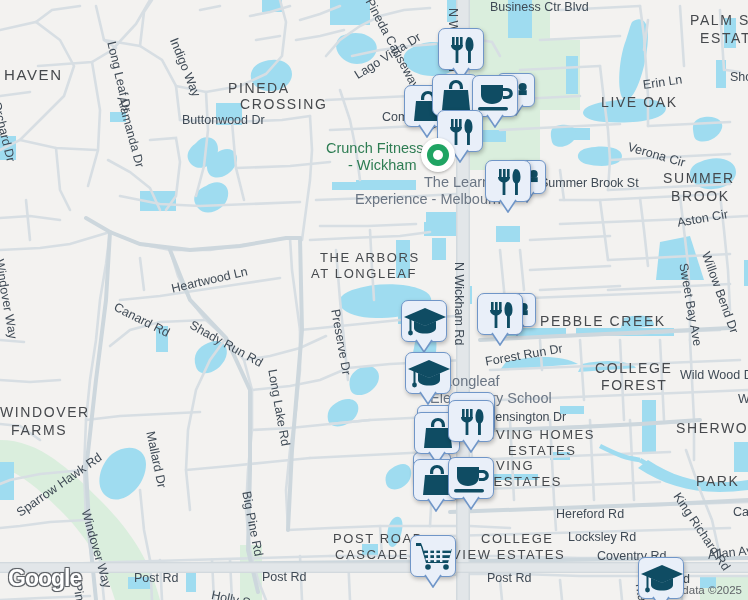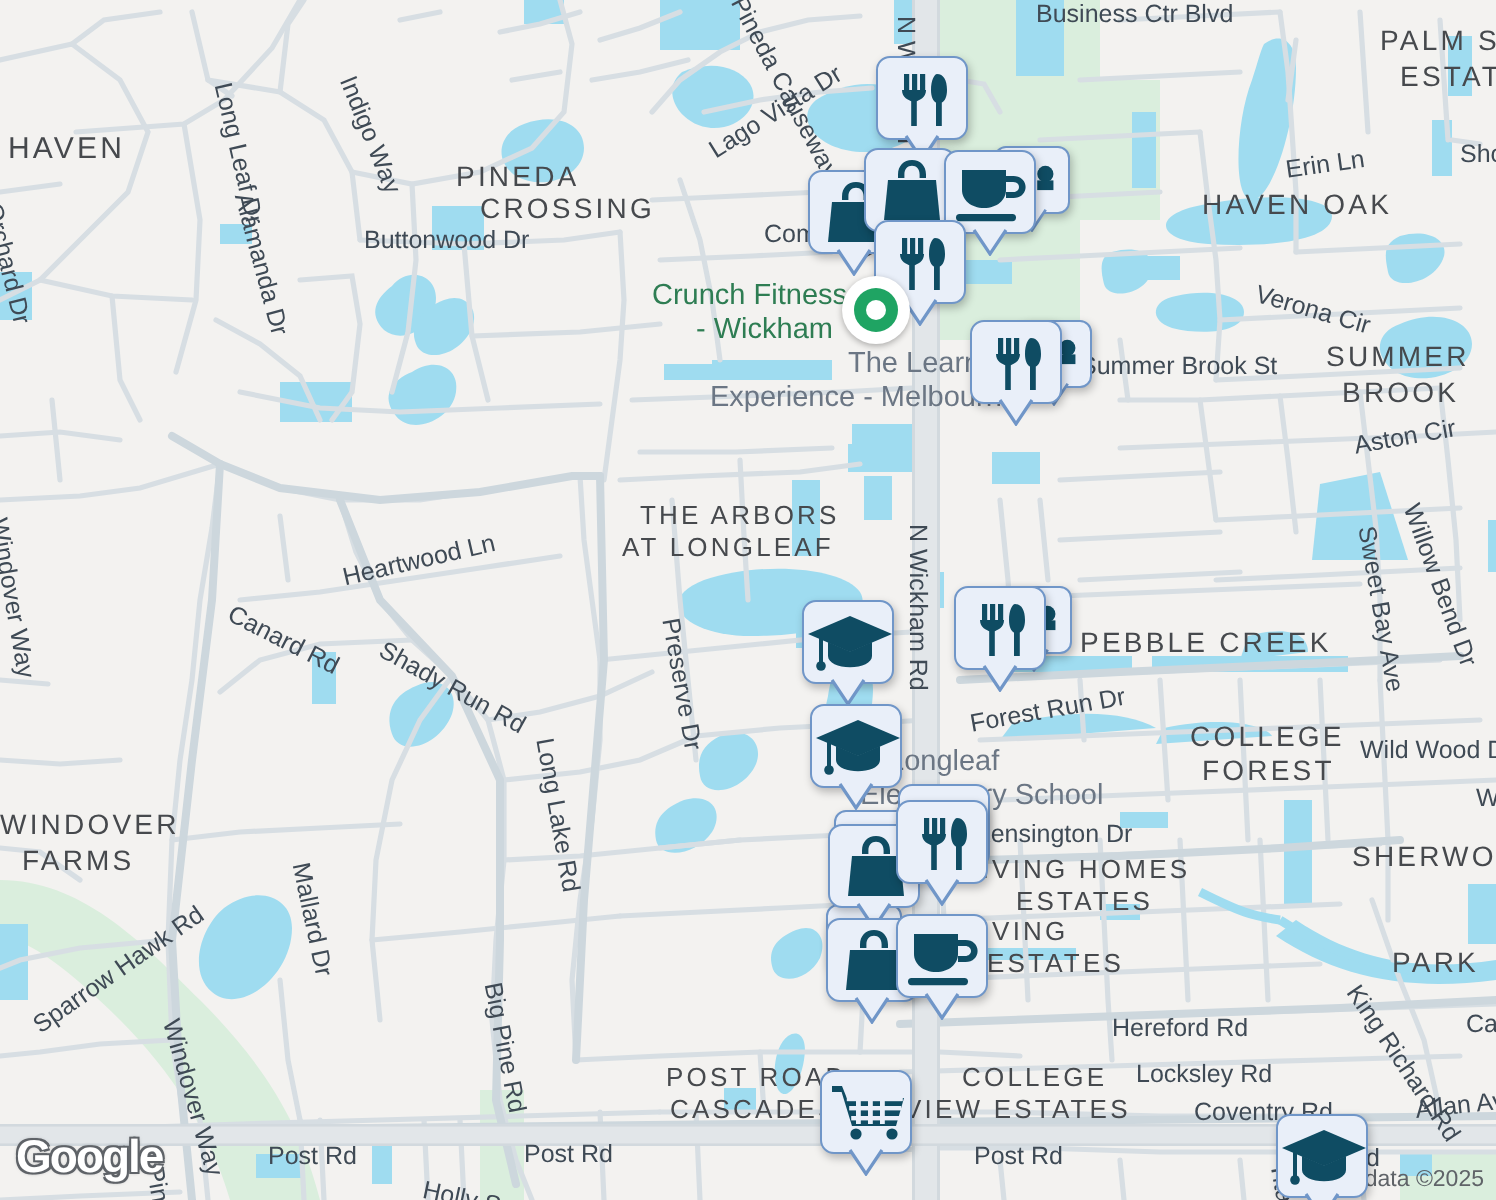--- a/index.html
+++ b/index.html
@@ -303,21 +303,21 @@
       <rect x="0" y="571.7" width="748" height="1.3" fill="#d2d9de"></rect>
     </g>
   </svg>
 
   <div id="labels">
       <div class="lbl hood" style="left: 4px; top: 66px; font-size: 15px;">HAVEN</div>
       <div class="lbl hood" style="left: 228px; top: 80px; font-size: 14px;">PINEDA</div>
       <div class="lbl hood" style="left: 216px; top: 96px; font-size: 14px; margin-left: 24px;">CROSSING</div>
       <div class="lbl hood" style="left: 690px; top: 12px; font-size: 14px;">PALM SHORES</div>
       <div class="lbl hood" style="left: 700px; top: 30px; font-size: 14px;">ESTATES</div>
-      <div class="lbl hood" style="left: 601px; top: 94px; font-size: 14px;">HAVEN OAK</div>
+      <div class="lbl hood" style="left: 601px; top: 94px; font-size: 14px;">LIVE OAK</div>
       <div class="lbl hood" style="left: 663px; top: 170px; font-size: 14px;">SUMMER</div>
       <div class="lbl hood" style="left: 671px; top: 188px; font-size: 14px;">BROOK</div>
       <div class="lbl hood" style="left: 320px; top: 250px; font-size: 13px;">THE ARBORS</div>
       <div class="lbl hood" style="left: 311px; top: 266px; font-size: 13px;">AT LONGLEAF</div>
       <div class="lbl hood" style="left: 540px; top: 313px; font-size: 14px;">PEBBLE CREEK</div>
       <div class="lbl hood" style="left: 595px; top: 360px; font-size: 14px;">COLLEGE</div>
       <div class="lbl hood" style="left: 601px; top: 377px; font-size: 14px;">FOREST</div>
       <div class="lbl hood" style="left: 676px; top: 420px; font-size: 14px;">SHERWOOD</div>
       <div class="lbl hood" style="left: 696px; top: 437px; font-size: 14px; margin-top: 36px;">PARK</div>
       <div class="lbl hood" style="left: 0px; top: 404px; font-size: 14px;">WINDOVER</div>
@@ -330,21 +330,21 @@
       <div class="lbl hood" style="left: 335px; top: 547px; font-size: 13px;">CASCADES</div>
       <div class="lbl hood" style="left: 481px; top: 531px; font-size: 13px;">COLLEGE</div>
       <div class="lbl hood" style="left: 452px; top: 547px; font-size: 13px;">VIEW ESTATES</div>
       <div class="lbl road" style="left: 118px; top: 40px; transform-origin: 0px 0px; transform: rotate(77deg);">Long Leaf Dr</div>
       <div class="lbl road" style="left: 180px; top: 36px; transform-origin: 0px 0px; transform: rotate(68deg);">Indigo Way</div>
       <div class="lbl road" style="left: 3px; top: 100px; transform-origin: 0px 0px; transform: rotate(76deg);">Orchard Dr</div>
       <div class="lbl road" style="left: 128px; top: 95px; transform-origin: 0px 0px; transform: rotate(75deg);">Alamanda Dr</div>
       <div class="lbl road" style="left: 182px; top: 113px; transform-origin: 0px 0px; transform: rotate(0deg);">Buttonwood Dr</div>
       <div class="lbl road" style="left: 375px; top: -4px; transform-origin: 0px 0px; transform: rotate(62deg);">Pineda Causeway Ring Dr</div>
       <div class="lbl road" style="left: 352px; top: 70px; transform-origin: 0px 0px; transform: rotate(-32deg);">Lago Vista Dr</div>
-      <div class="lbl road" style="left: 490px; top: 0px; transform-origin: 0px 0px; transform: rotate(0deg); margin-left: 28px;">Business Ctr Blvd</div>
+      <div class="lbl road" style="left: 490px; top: 0px; transform-origin: 0px 0px; transform: rotate(0deg);">Business Ctr Blvd</div>
       <div class="lbl road" style="left: 460px; top: 8px; transform-origin: 0px 0px; transform: rotate(90deg);">N Wickham Rd</div>
       <div class="lbl road" style="left: 382px; top: 110px; transform-origin: 0px 0px; transform: rotate(0deg);">Commerce Dr</div>
       <div class="lbl road" style="left: 642px; top: 78px; transform-origin: 0px 0px; transform: rotate(-8deg);">Erin Ln</div>
       <div class="lbl road" style="left: 630px; top: 140px; transform-origin: 0px 0px; transform: rotate(16deg);">Verona Cir</div>
       <div class="lbl road" style="left: 540px; top: 176px; transform-origin: 0px 0px; transform: rotate(0deg);">Summer Brook St</div>
       <div class="lbl road" style="left: 676px; top: 216px; transform-origin: 0px 0px; transform: rotate(-10deg);">Aston Cir</div>
       <div class="lbl road" style="left: 6px; top: 258px; transform-origin: 0px 0px; transform: rotate(80deg);">Windover Way</div>
       <div class="lbl road" style="left: 170px; top: 282px; transform-origin: 0px 0px; transform: rotate(-13deg);">Heartwood Ln</div>
       <div class="lbl road" style="left: 118px; top: 300px; transform-origin: 0px 0px; transform: rotate(27deg);">Canard Rd</div>
       <div class="lbl road" style="left: 194px; top: 318px; transform-origin: 0px 0px; transform: rotate(29deg);">Shady Run Rd</div>

